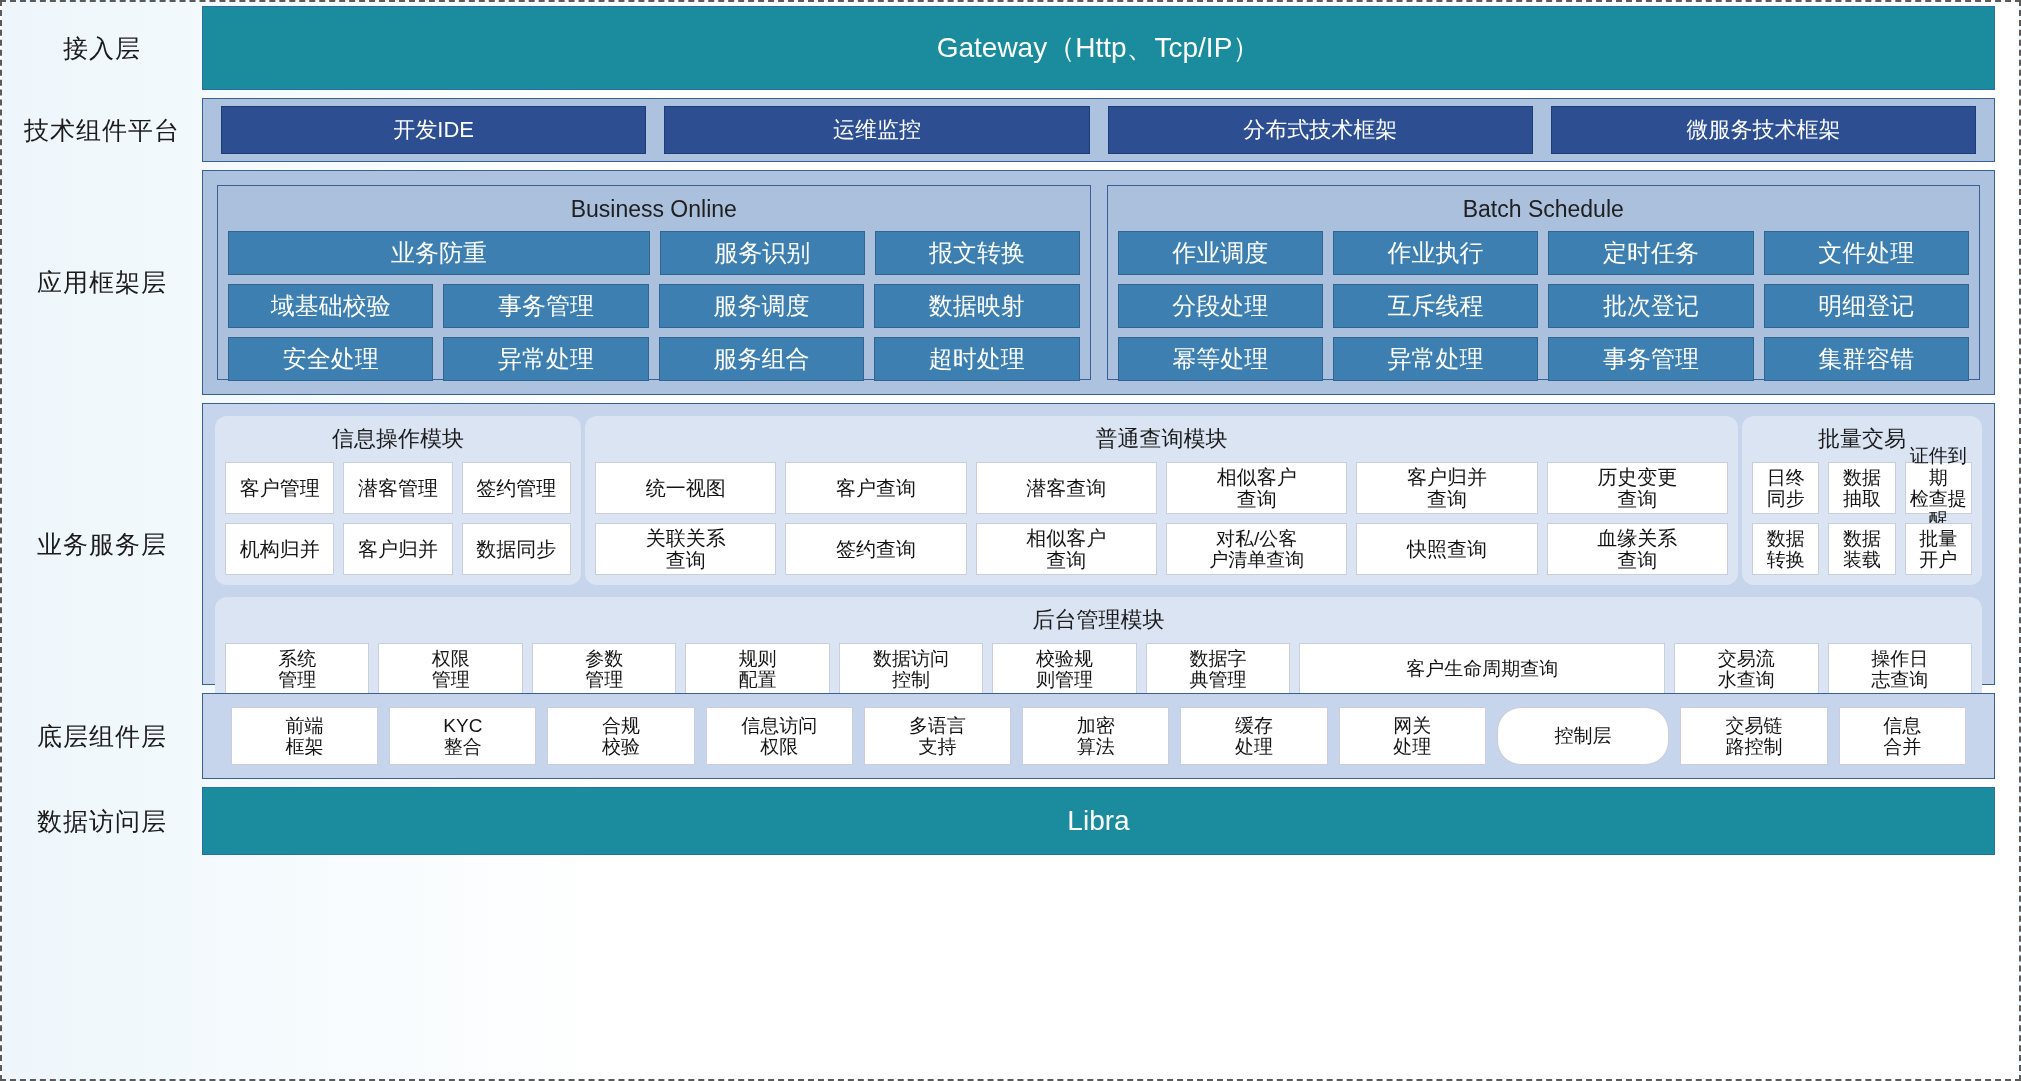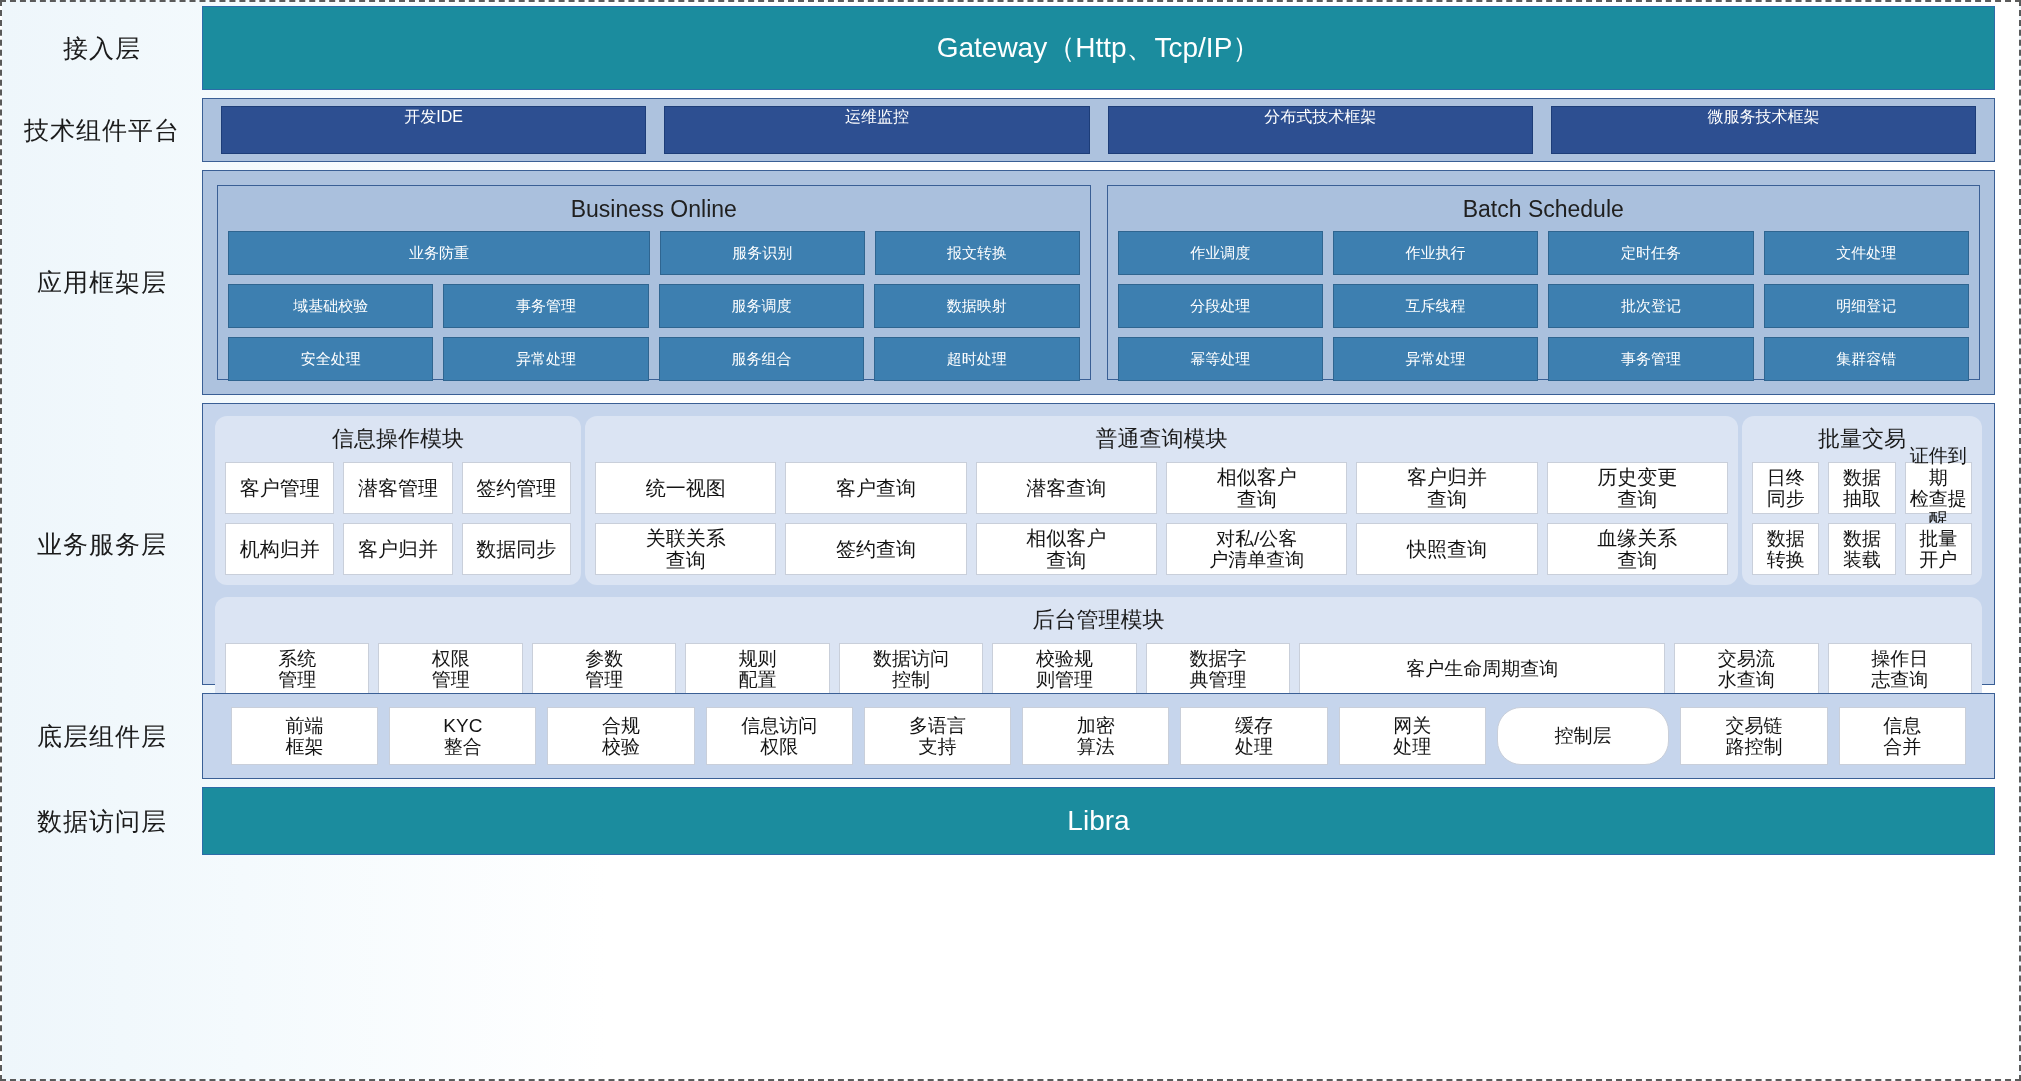--- a/index.html
+++ b/index.html
@@ -29,40 +29,40 @@
     color:#ffffff;font-size:28px;
   }
   
   .plat-wrap{
     flex:1;background:#adc2de;border:1px solid #3a5f95;
     display:flex;align-items:center;justify-content:space-around;
     padding:10px 18px;box-sizing:border-box;gap:18px;
   }
   .plat-box{
     flex:1;background:#2d4f91;border:1px solid #1d3d78;color:#fff;
-    height:46px;display:flex;justify-content:center;
-    font-size:16px;
+    height:46px;display:flex;align-items:center;justify-content:center;
+    font-size:22px;
   }
   
   .af-outer{
     flex:1;background:#adc2de;border:1px solid #3a5f95;
     display:flex;gap:16px;padding:14px;box-sizing:border-box;
   }
   .af-group{
     flex:1;background:#aac0dd;border:1px solid #3a5f95;
     padding:8px 10px 10px 10px;box-sizing:border-box;
     display:flex;flex-direction:column;
   }
   .af-title{text-align:center;font-size:23px;color:#202020;padding:2px 0 8px 0;}
   .af-grid{display:flex;flex-direction:column;gap:9px;}
   .af-line{display:flex;gap:10px;}
   .af-cell{
     background:#3d7fb0;border:1px solid #2f6590;color:#ffffff;
     height:42px;display:flex;align-items:center;justify-content:center;
-    font-size:15px;flex:1;
+    font-size:24px;flex:1;
   }
   .af-cell.w2{flex:2.07;}
   
   .bs-outer{
     flex:1;background:#c6d5ec;border:1px solid #3a5f95;
     padding:12px;box-sizing:border-box;display:flex;flex-direction:column;gap:12px;
   }
   .bs-top{display:flex;gap:4px;}
   .mod{
     background:#dbe4f3;border-radius:12px;

